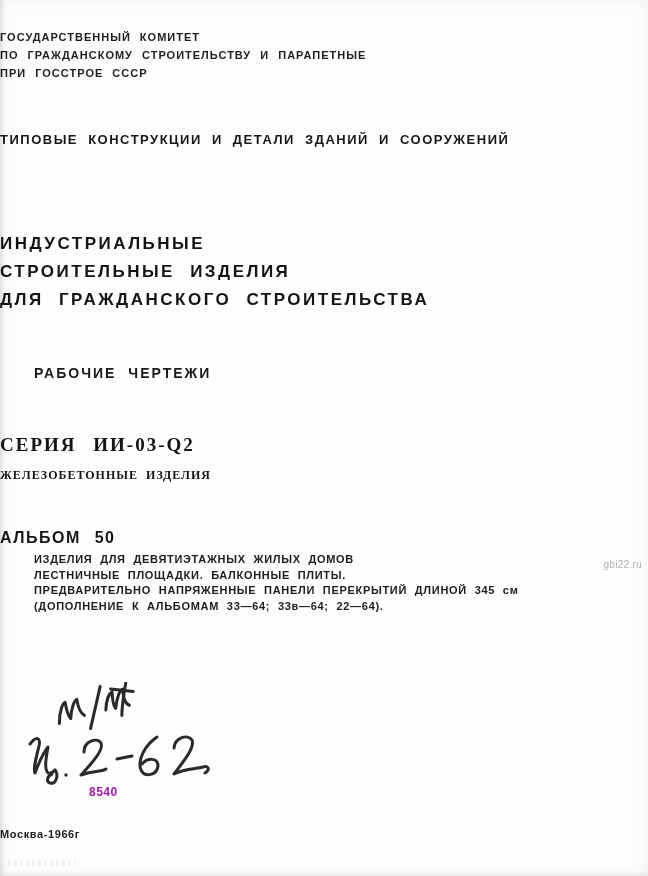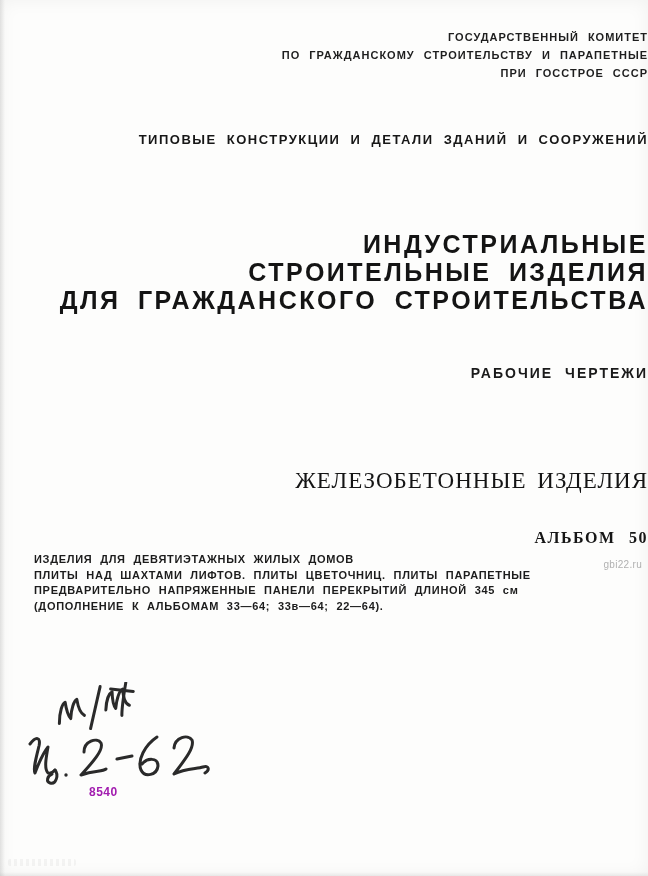--- a/index.html
+++ b/index.html
@@ -21,58 +21,58 @@
   .edge-bottom {
     position: absolute; left: 0; right: 0; bottom: 0; height: 4px;
     background: linear-gradient(to top, rgba(120,120,120,0.12), rgba(120,120,120,0));
   }
   .corner-smudge {
     position: absolute; left: 8px; top: 859px; width: 68px; height: 7px;
     background: repeating-linear-gradient(to right,
       rgba(140,140,140,0.25) 0 3px, rgba(140,140,140,0) 3px 6px);
     opacity: 0.35; border-radius: 2px;
   }
-  .center { left: 0; right: 0; text-align: right; }
+  .center { left: 0; right: 0; text-align: left; }
   .abs { position: absolute; }
 
   .org-header {
     top: 28px;
     font-weight: bold; font-size: 11px; line-height: 18px;
     letter-spacing: 1px; word-spacing: 5px; color: #1e1e1e;
   }
   .series-strip {
     top: 132px;
     font-weight: bold; font-size: 13px;
     letter-spacing: 1.5px; word-spacing: 5px; color: #171717;
   }
   .main-title {
     top: 230px;
-    font-weight: bold; font-size: 25px; line-height: 28px;
+    font-weight: bold; font-size: 17px; line-height: 28px;
     letter-spacing: 2.5px; word-spacing: 8px; color: #141414;
   }
   .subtitle {
     top: 365px;
     font-weight: bold; font-size: 14px;
     letter-spacing: 2px; word-spacing: 6px; color: #1a1a1a; padding-left: 34px;
   }
   .series-title {
     top: 434px;
     font-family: "Liberation Serif", serif;
     font-weight: bold; font-size: 19px;
     letter-spacing: 2px; word-spacing: 10px; color: #141414;
   }
   .series-sub {
     top: 468px;
     font-family: "Liberation Serif", serif;
-    font-weight: normal; font-size: 23px;
+    font-weight: bold; font-size: 12px;
     letter-spacing: 1px; word-spacing: 4px; color: #141414;
   }
   .album-title {
     top: 529px;
-    font-family: Liberation Serif, serif;
+    font-family: Liberation Sans, sans-serif;
     font-weight: bold; font-size: 16px;
     letter-spacing: 1.5px; word-spacing: 8px; color: #161616;
   }
   .album-desc {
     top: 552px; left: 34px; width: 580px;
     text-align: left;
     font-weight: bold; font-size: 11px; line-height: 15.5px;
     letter-spacing: 0.7px; word-spacing: 4px; color: #1c1c1c;
   }
   .watermark {
@@ -106,26 +106,27 @@
   <div class="abs center series-strip">ТИПОВЫЕ КОНСТРУКЦИИ И ДЕТАЛИ ЗДАНИЙ И СООРУЖЕНИЙ</div>
 
   <div class="abs center main-title">
     <div>ИНДУСТРИАЛЬНЫЕ</div>
     <div>СТРОИТЕЛЬНЫЕ ИЗДЕЛИЯ</div>
     <div>ДЛЯ ГРАЖДАНСКОГО СТРОИТЕЛЬСТВА</div>
   </div>
 
   <div class="abs center subtitle">РАБОЧИЕ ЧЕРТЕЖИ</div>
 
+  <div class="abs center series-title">СЕРИЯ ИИ-03-Q2</div>
   <div class="abs center series-sub">ЖЕЛЕЗОБЕТОННЫЕ ИЗДЕЛИЯ</div>
 
   <div class="abs center album-title">АЛЬБОМ 50</div>
   <div class="abs album-desc">
     <div>ИЗДЕЛИЯ ДЛЯ ДЕВЯТИЭТАЖНЫХ ЖИЛЫХ ДОМОВ</div>
-    <div>ПЛИТЫ НАД ШАХТАМИ ЛИФТОВ. ПЛИТЫ ЦВЕТОЧНИЦ. ПЛИТЫ ПАРАПЕТНЫЕ</div>
+    <div>ЛЕСТНИЧНЫЕ ПЛОЩАДКИ. БАЛКОННЫЕ ПЛИТЫ.</div>
     <div>ПРЕДВАРИТЕЛЬНО НАПРЯЖЕННЫЕ ПАНЕЛИ ПЕРЕКРЫТИЙ ДЛИНОЙ 345 см</div>
     <div>(ДОПОЛНЕНИЕ К АЛЬБОМАМ 33—64; 33в—64; 22—64).</div>
   </div>
 
   <div class="abs watermark">gbi22.ru</div>
 
   <svg class="handwriting-svg" width="250" height="125" viewBox="0 0 250 125" fill="none" stroke="#2a2a2a" stroke-width="3" stroke-linecap="round" stroke-linejoin="round">
     <g transform="rotate(-9 75 30)" aria-label="м/и">
       <path d="M40,36 C42,24 46,17 49,16 C49,24 50,30 52,33 C54,23 58,16 61,15 C61,23 62,29 66,32"></path>
       <path d="M86,6 L70,46"></path>
@@ -139,16 +140,17 @@
       <circle cx="48" cy="93" r="1.7" fill="#2a2a2a" stroke="none"></circle>
       <path d="M66,70 C66,59 79,55 83,61 C86,68 74,81 63,93 C76,88 84,90 88,87"></path>
       <path d="M99,77 L114,74"></path>
       <path d="M139,55 C127,63 119,78 123,88 C127,96 139,93 140,84 C140,75 129,76 124,82"></path>
       <path d="M156,66 C157,55 170,52 174,58 C177,66 165,80 156,92 C167,86 179,87 185,85 C191,83 192,88 187,91"></path>
     </g>
   </svg>
 
   <div class="abs stamp-number">8540</div>
 
+  <div class="abs center footer-line">Москва-1966г</div>
 
   <div class="corner-smudge"></div>
 
 </div>
 
 </body></html>

